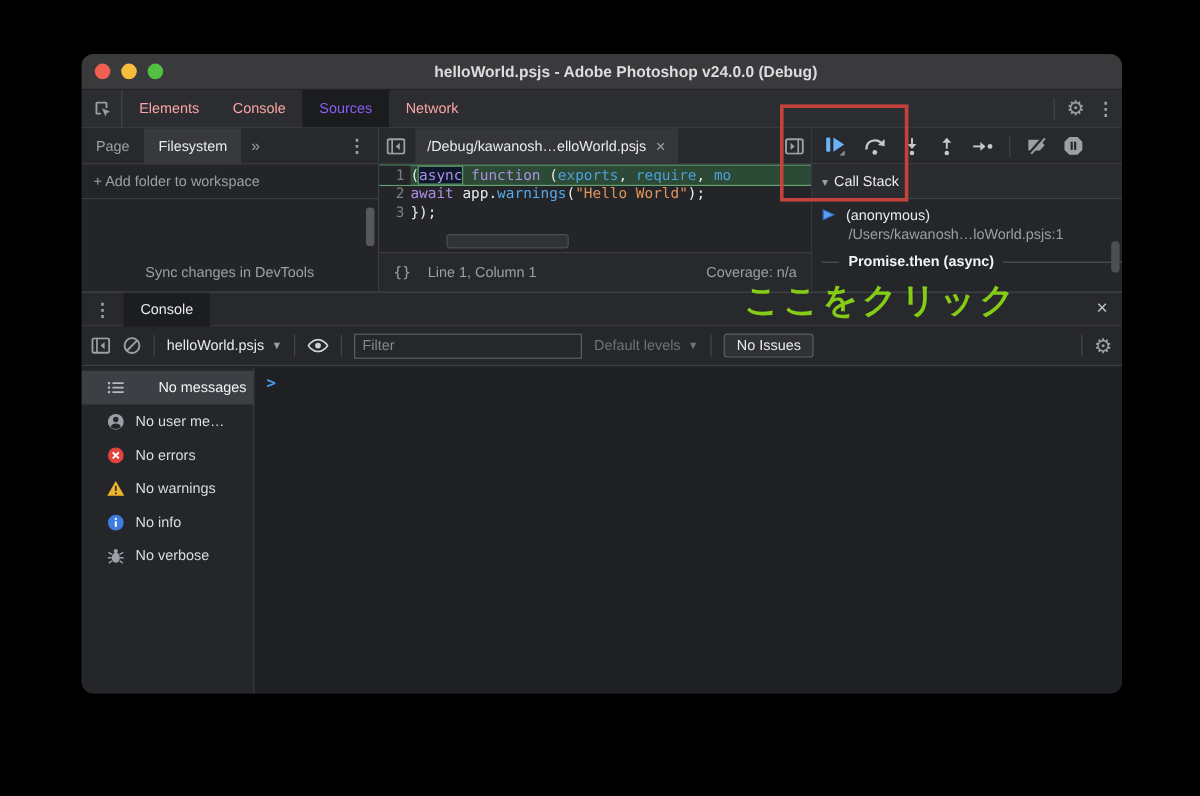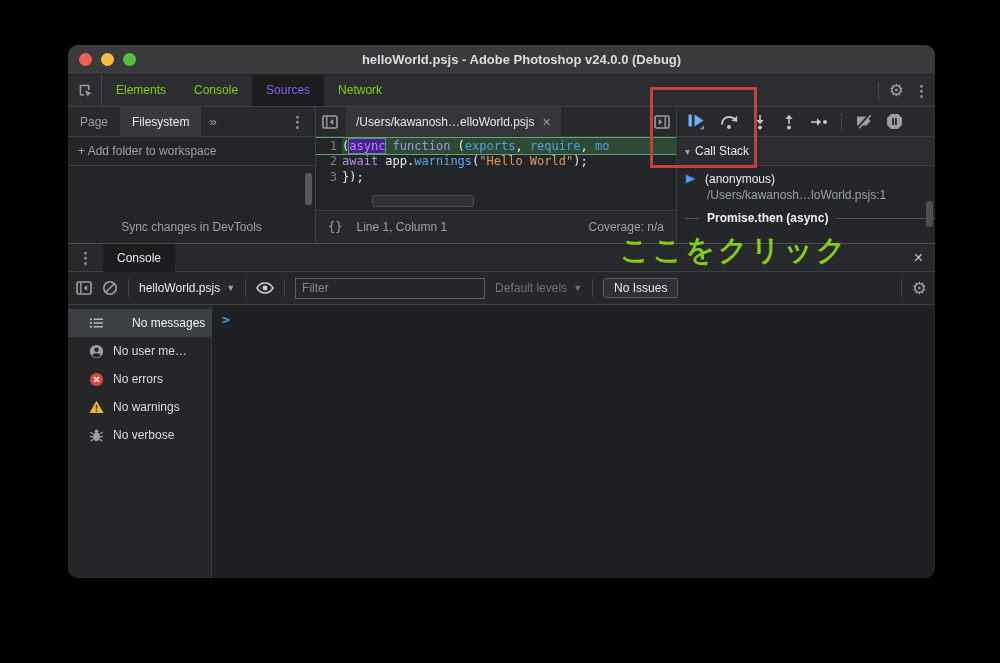--- a/index.html
+++ b/index.html
@@ -15,21 +15,21 @@
   .lights { position:absolute; left:11px; top:8px; display:flex; gap:9px; }
   .light { width:13px; height:13px; border-radius:50%; }
   .light.r { background:#f15e52; } .light.y { background:#f5bd3e; } .light.g { background:#53c043; }
   .title { width:100%; text-align:center; font-size:13px; font-weight:bold; color:#dddde0;padding-left:40px; }
 
   
   .tabbar { position:absolute; left:0; top:30px; right:0; height:32px; background:#2c2d30;
             border-bottom:1px solid #3c3e42; display:flex; align-items:center; }
   .inspect-btn { width:34px; height:31px; display:flex; align-items:center; justify-content:center;
                  border-right:1px solid #44464a; }
-  .main-tab { padding:0 14px; height:31px; line-height:31px; color:#84cc16; }
+  .main-tab { padding:0 14px; height:31px; line-height:31px; color:#fca5a5; }
   .main-tab.active { background:#1b1c1e; color:#8b5cf6; }
   .tabbar-right { position:absolute; right:6px; top:0; height:31px; display:flex; align-items:center; gap:10px; }
   .tabbar-right .sep { width:1px; height:18px; background:#44464a; }
   .gear { font-size:17px; color:#9aa0a6; line-height:1; }
   .vdots { font-size:15px; font-weight:bold; color:#9aa0a6; letter-spacing:0; }
 
   
   .sources { position:absolute; left:0; top:62px; right:0; height:136px; }
   .navigator { position:absolute; left:0; top:0; width:248px; height:136px; border-right:1px solid #3c3e42; }
   .nav-tabs { height:30px; display:flex; align-items:center; border-bottom:1px solid #3c3e42; background:#28292c; }
@@ -49,21 +49,21 @@
   .tab-close { color:#9aa0a6; font-size:14px; }
   .strip-right { margin-left:auto; padding-right:6px; }
   .code { position:absolute; left:0; top:30px; right:0; height:73px; overflow:hidden;
           font-family:"DejaVu Sans Mono", monospace; font-size:12px; line-height:16px; }
   .code-row { display:flex; height:16px; white-space:pre; }
   .gutter { width:26px; text-align:right; padding-right:5px; color:#7b8086; flex:none; }
   .ltext { flex:1; color:#e8eaed; overflow:hidden; }
   .code-row.exec { background:#2c4a36; border-top:1px solid #64a272; border-bottom:1px solid #64a272; height:18px; margin-bottom:-2px; }
   .code-row.exec .gutter { background:#242528; }
   .kw { color:#af8fe4; } .prm { color:#4f9fdd; } .fn { color:#56aae6; } .str { color:#e0945a; }
-  .tok-hl { background:#4c1d95; outline:1px solid #5d9a6b; }
+  .tok-hl { background:#0f172a; outline:1px solid #5d9a6b; }
   .h-scroll { position:absolute; left:56px; top:58px; width:102px; height:12px; background:#303236;
               border:1px solid #4a4d52; border-radius:3px; }
   .statusbar { position:absolute; left:0; bottom:0; right:0; height:33px; border-top:1px solid #3c3e42;
                background:#28292c; display:flex; align-items:center; padding:0 12px; gap:14px; }
   .braces { font-family:"DejaVu Sans Mono", monospace; color:#9aa0a6; }
   .coverage { margin-left:auto; }
 
   .debugpane { position:absolute; left:608px; top:0; width:259px; height:136px; border-left:1px solid #3c3e42; }
   .dbg-toolbar { height:30px; background:#28292c; border-bottom:1px solid #3c3e42;
                  display:flex; align-items:center; padding-left:10px; gap:13px; }
@@ -168,21 +168,21 @@
     <div class="editor">
       <div class="tabstrip">
         <div style="padding-left:6px">
           <svg width="16" height="14" viewBox="0 0 16 14">
               <rect x="1" y="1" width="14" height="12" rx="1.5" fill="none" stroke="#9aa0a6" stroke-width="1.6"></rect>
               <line x1="4.8" y1="1.5" x2="4.8" y2="12.5" stroke="#9aa0a6" stroke-width="1.4"></line>
               <path d="M11.2 4L7.8 7l3.4 3z" fill="#9aa0a6"></path>
             </svg>
         </div>
         <div class="file-tab">
-          <span>/Users/kawanosh…elloWorld.psjs</span>
+          <span>/Debug/kawanosh…elloWorld.psjs</span>
           <span class="tab-close">×</span>
         </div>
         <div class="strip-right">
           <svg width="16" height="14" viewBox="0 0 16 14">
               <rect x="1" y="1" width="14" height="12" rx="1.5" fill="none" stroke="#9aa0a6" stroke-width="1.6"></rect>
               <line x1="11.2" y1="1.5" x2="11.2" y2="12.5" stroke="#9aa0a6" stroke-width="1.4"></line>
               <path d="M4.8 4l3.4 3-3.4 3z" fill="#9aa0a6"></path>
             </svg>
         </div>
       </div>
@@ -371,20 +371,30 @@
                 <path d="M8 .8L15.6 14H.4z" fill="#f0b62a"></path>
                 <rect x="7.2" y="5.2" width="1.6" height="4.6" fill="#33343a"></rect>
                 <rect x="7.2" y="11.1" width="1.6" height="1.7" fill="#33343a"></rect>
               </svg>
           </span>
           <span>No warnings</span>
         </div>
         <div class="cs-item">
           <span class="ico">
             <svg width="15" height="15" viewBox="0 0 16 16">
+                <circle cx="8" cy="8" r="7" fill="#3e7de0"></circle>
+                <rect x="7.1" y="6.8" width="1.8" height="5" fill="#fff"></rect>
+                <rect x="7.1" y="3.8" width="1.8" height="1.8" fill="#fff"></rect>
+              </svg>
+          </span>
+          <span>No info</span>
+        </div>
+        <div class="cs-item">
+          <span class="ico">
+            <svg width="15" height="15" viewBox="0 0 16 16">
                 <ellipse cx="8" cy="9.3" rx="3.6" ry="4.6" fill="#9aa0a6"></ellipse>
                 <circle cx="8" cy="3.4" r="1.9" fill="#9aa0a6"></circle>
                 <g stroke="#9aa0a6" stroke-width="1.3">
                   <line x1="4.6" y1="6.4" x2="1.4" y2="4.6"></line>
                   <line x1="4.4" y1="9.3" x2="1" y2="9.3"></line>
                   <line x1="4.6" y1="12" x2="1.8" y2="14.2"></line>
                   <line x1="11.4" y1="6.4" x2="14.6" y2="4.6"></line>
                   <line x1="11.6" y1="9.3" x2="15" y2="9.3"></line>
                   <line x1="11.4" y1="12" x2="14.2" y2="14.2"></line>
                 </g>

